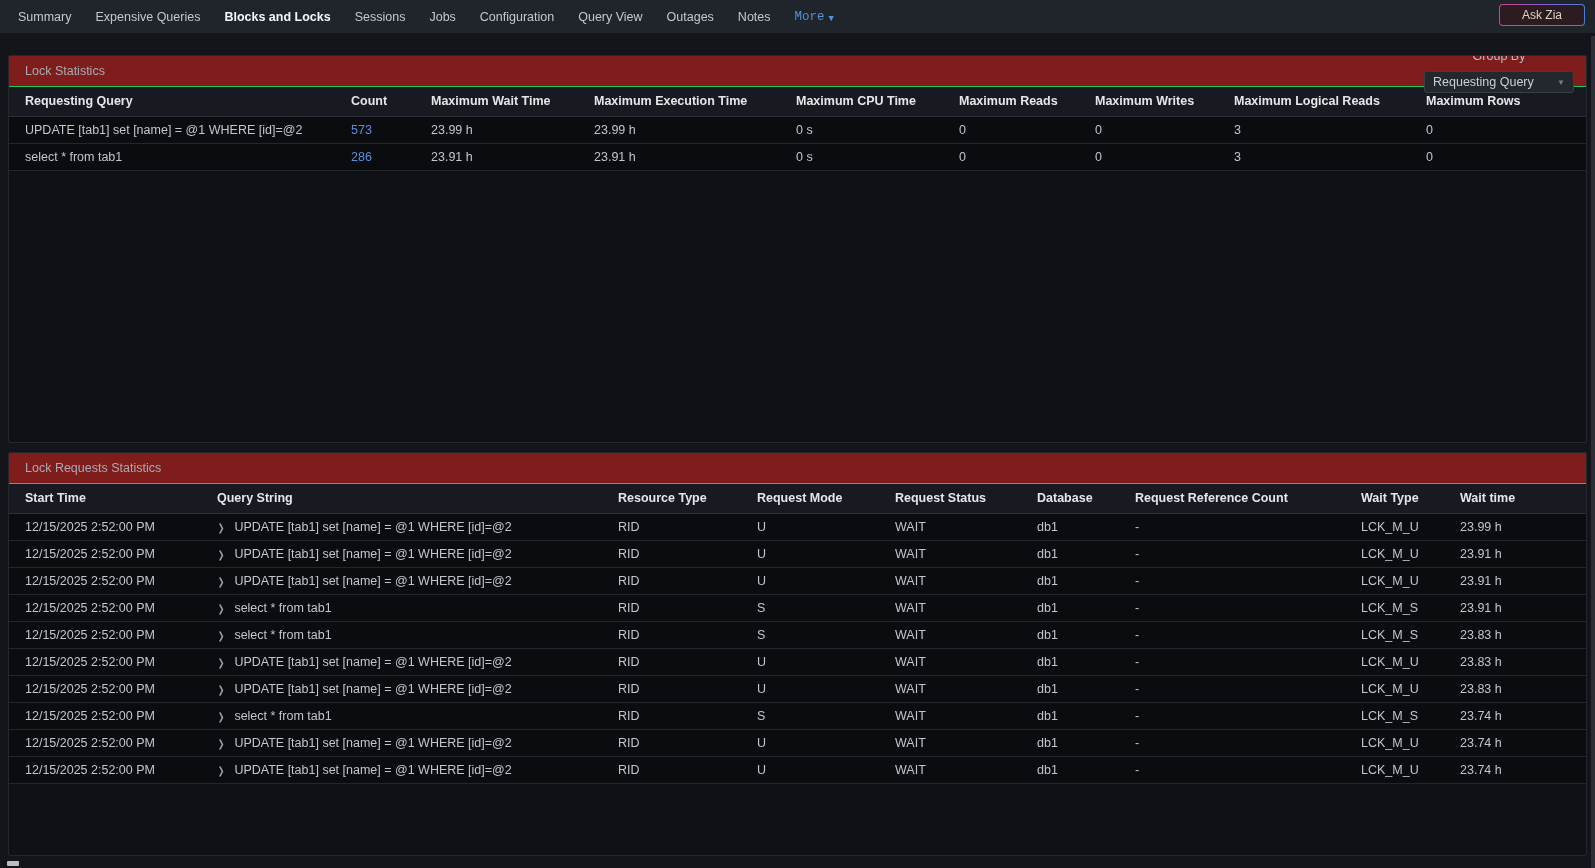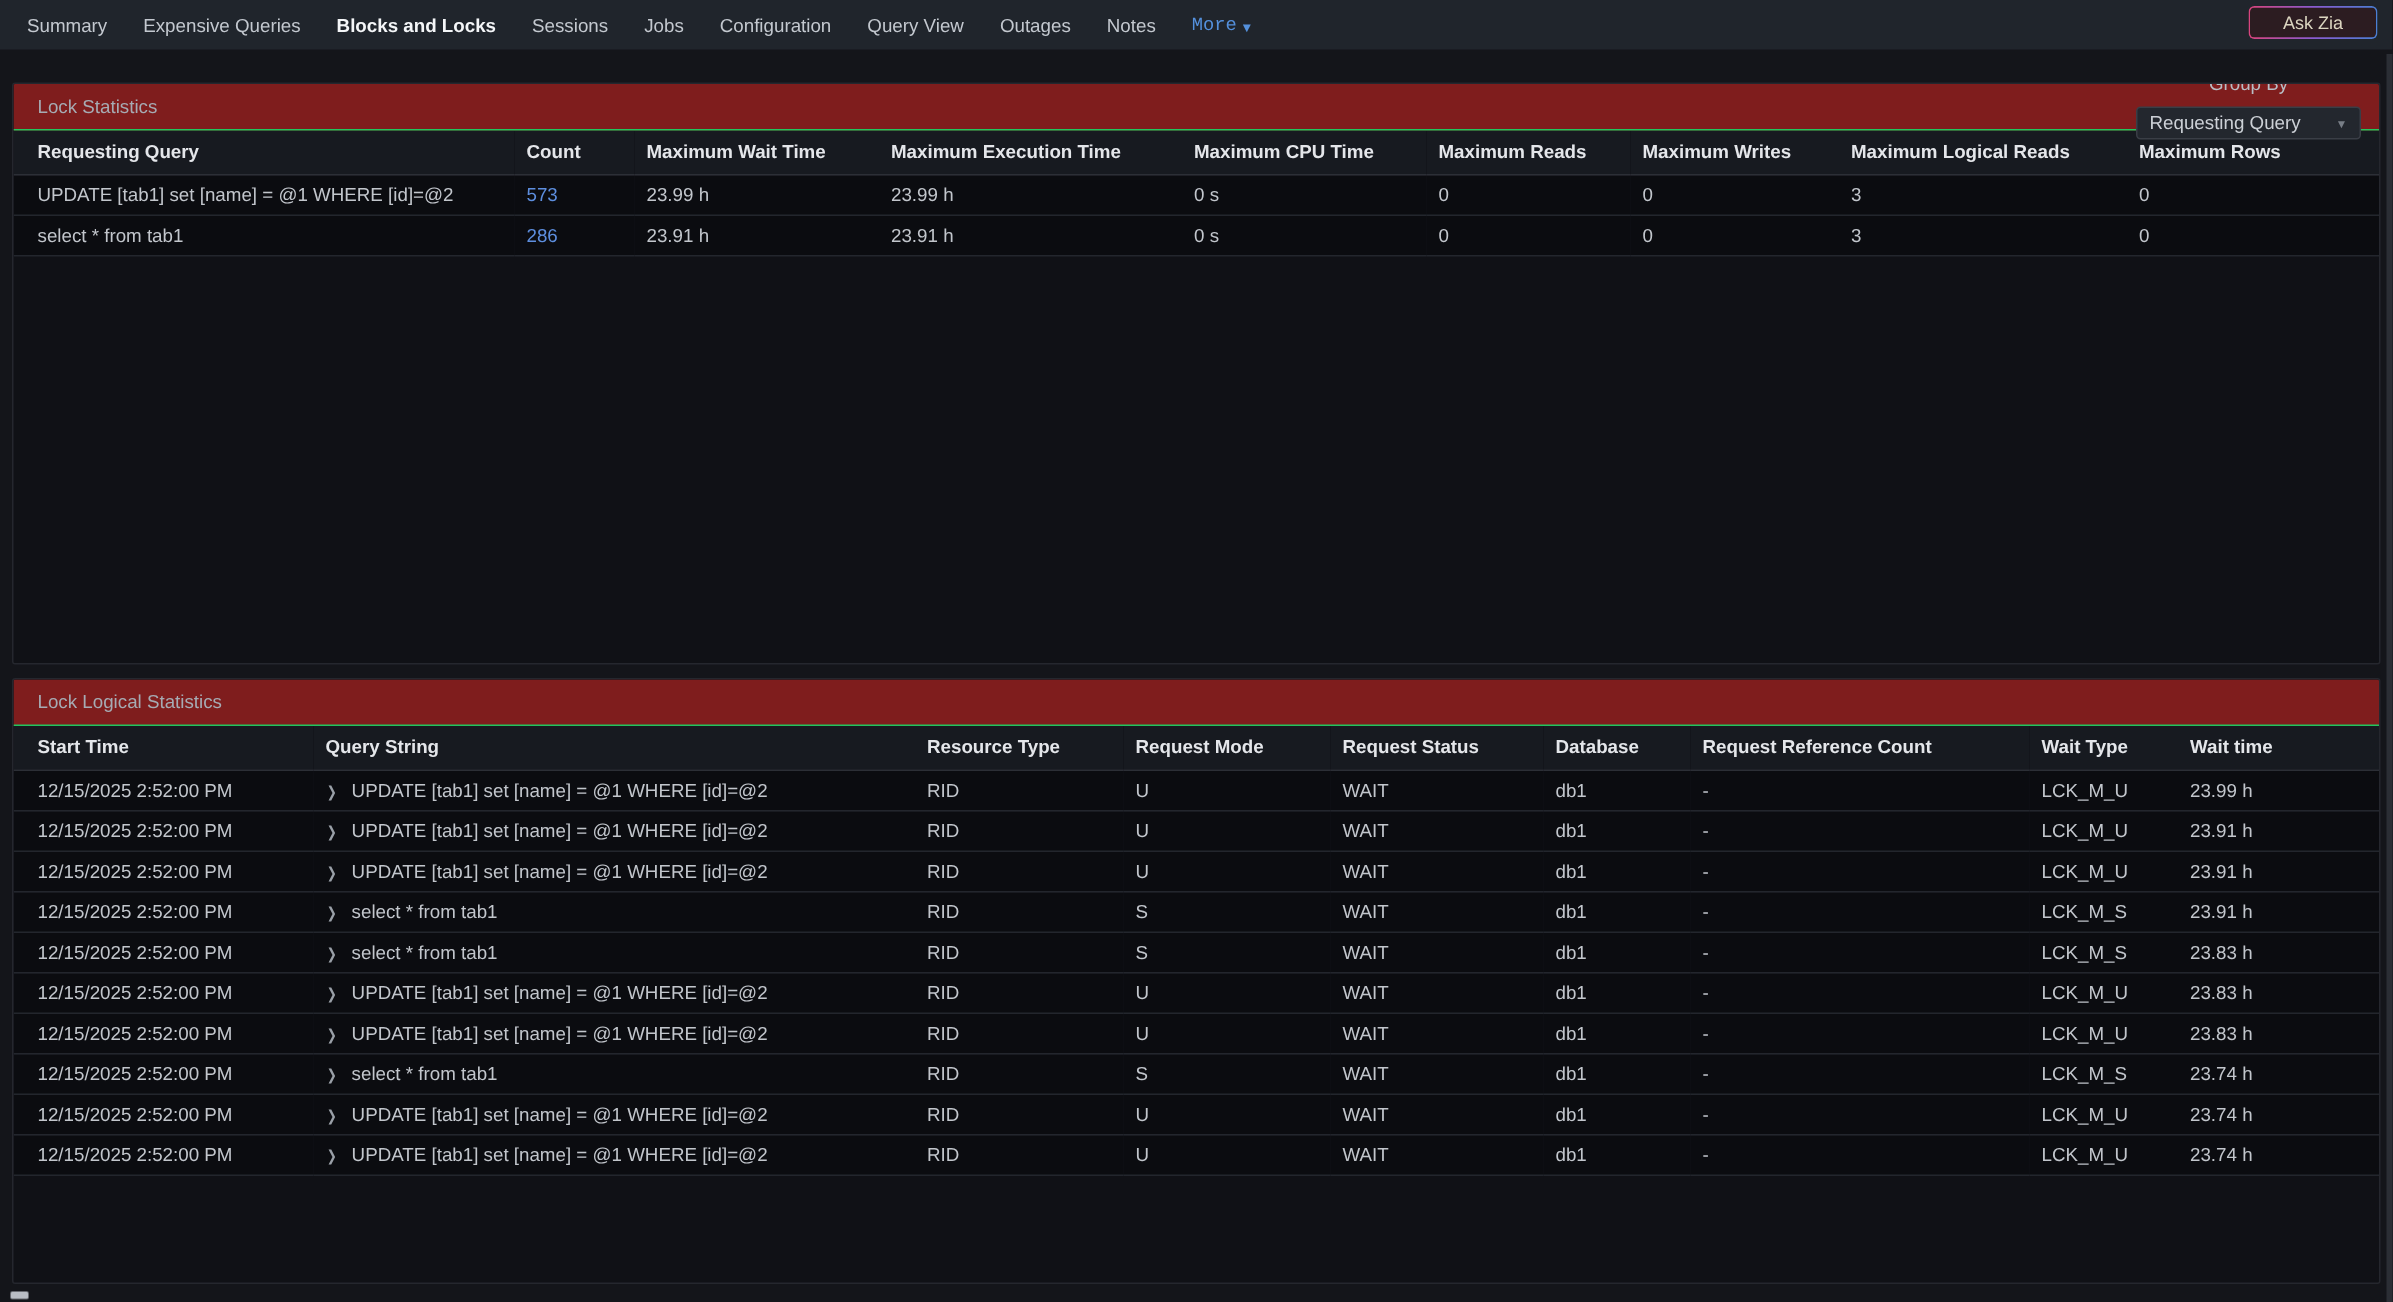--- a/index.html
+++ b/index.html
@@ -185,21 +185,21 @@
             <td>0</td>
             <td>3</td>
             <td>0</td>
           </tr>
         </tbody>
       </table>
   </section>
 
   <section class="panel panel-2">
     <header class="panel-header">
-      <span class="panel-title">Lock Logical Statistics</span>
+      <span class="panel-title">Lock Requests Statistics</span>
     </header>
     <table id="lock-requests-table">
         <colgroup>
           <col class="col-start_time">
           <col class="col-query_string">
           <col class="col-resource_type">
           <col class="col-request_mode">
           <col class="col-request_status">
           <col class="col-database">
           <col class="col-ref_count">

